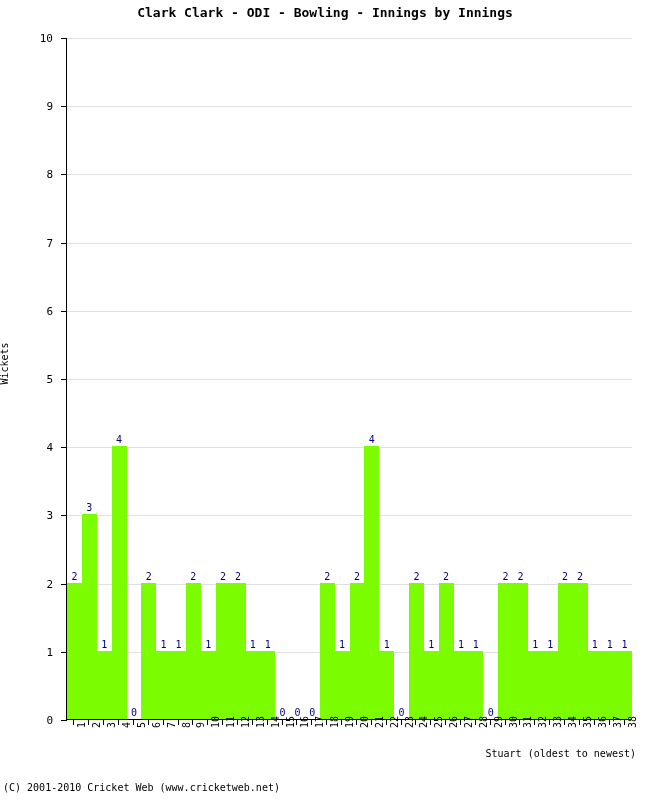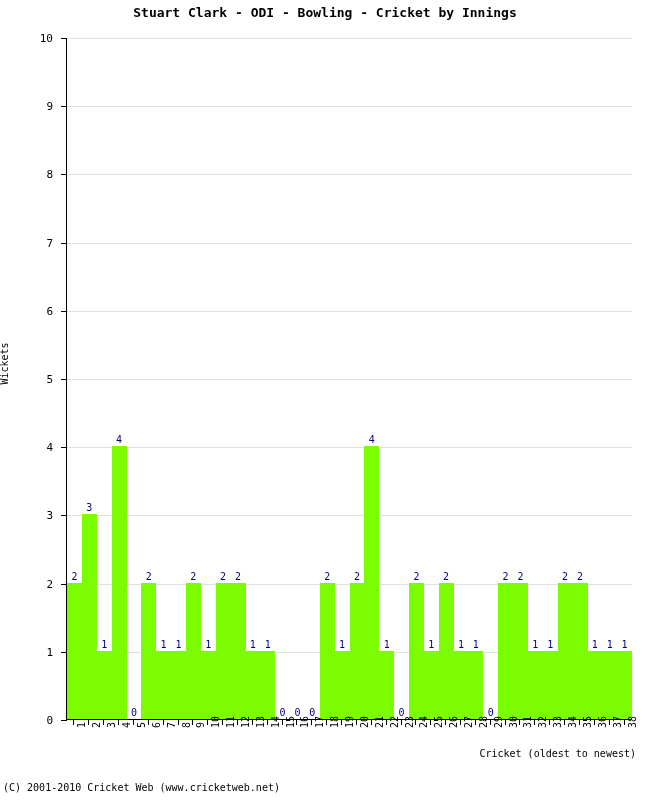--- a/index.html
+++ b/index.html
@@ -127,21 +127,21 @@
     left: 3px;
     top: 782px;
     font-size: 10px;
     color: #000000;
     white-space: nowrap;
   }
 </style>
 </head>
 <body>
 
-<div id="chart-title">Stuart Clark - ODI - Bowling - Cricket by Innings</div>
+<div id="chart-title">Clark Clark - ODI - Bowling - Innings by Innings</div>
 
 <div id="plot-frame">
   <div id="gridlines-container">
       <div class="gridline" style="top: 613.8px;"></div>
       <div class="gridline" style="top: 545.6px;"></div>
       <div class="gridline" style="top: 477.4px;"></div>
       <div class="gridline" style="top: 409.2px;"></div>
       <div class="gridline" style="top: 341px;"></div>
       <div class="gridline" style="top: 272.8px;"></div>
       <div class="gridline" style="top: 204.6px;"></div>
@@ -325,15 +325,15 @@
       <div class="xtick-mark" style="left: 579px;"></div>
       <div class="xtick-label" style="left: 582.961px;">35</div>
       <div class="xtick-mark" style="left: 594px;"></div>
       <div class="xtick-label" style="left: 597.829px;">36</div>
       <div class="xtick-mark" style="left: 609px;"></div>
       <div class="xtick-label" style="left: 612.697px;">37</div>
       <div class="xtick-mark" style="left: 624px;"></div>
       <div class="xtick-label" style="left: 627.566px;">38</div>
     </div>
 </div>
-<div id="x-axis-title">Cricket (oldest to newest)</div>
+<div id="x-axis-title">Stuart (oldest to newest)</div>
 
 <div id="footer">(C) 2001-2010 Cricket Web (www.cricketweb.net)</div>
 
 </body></html>

